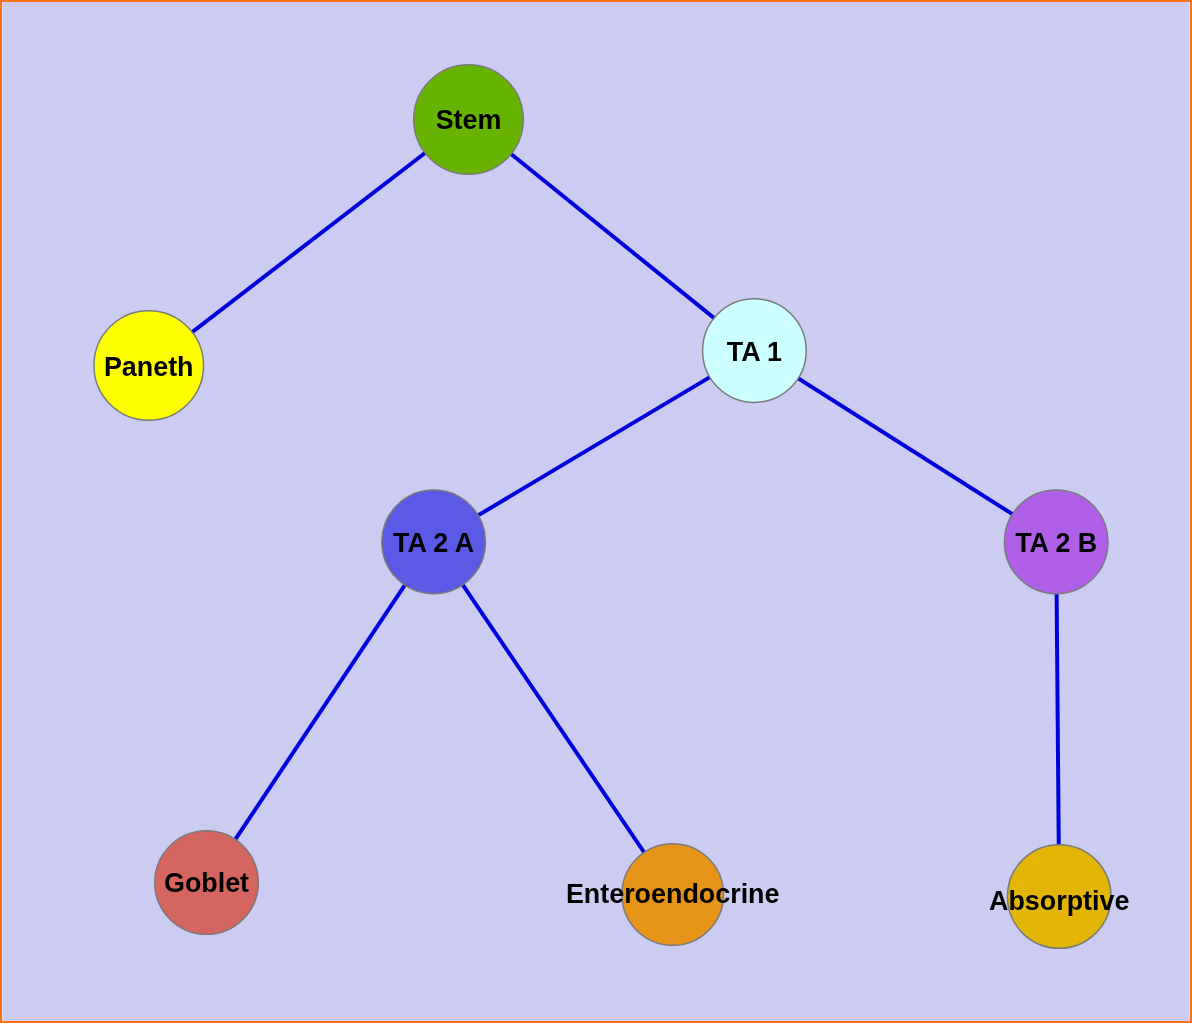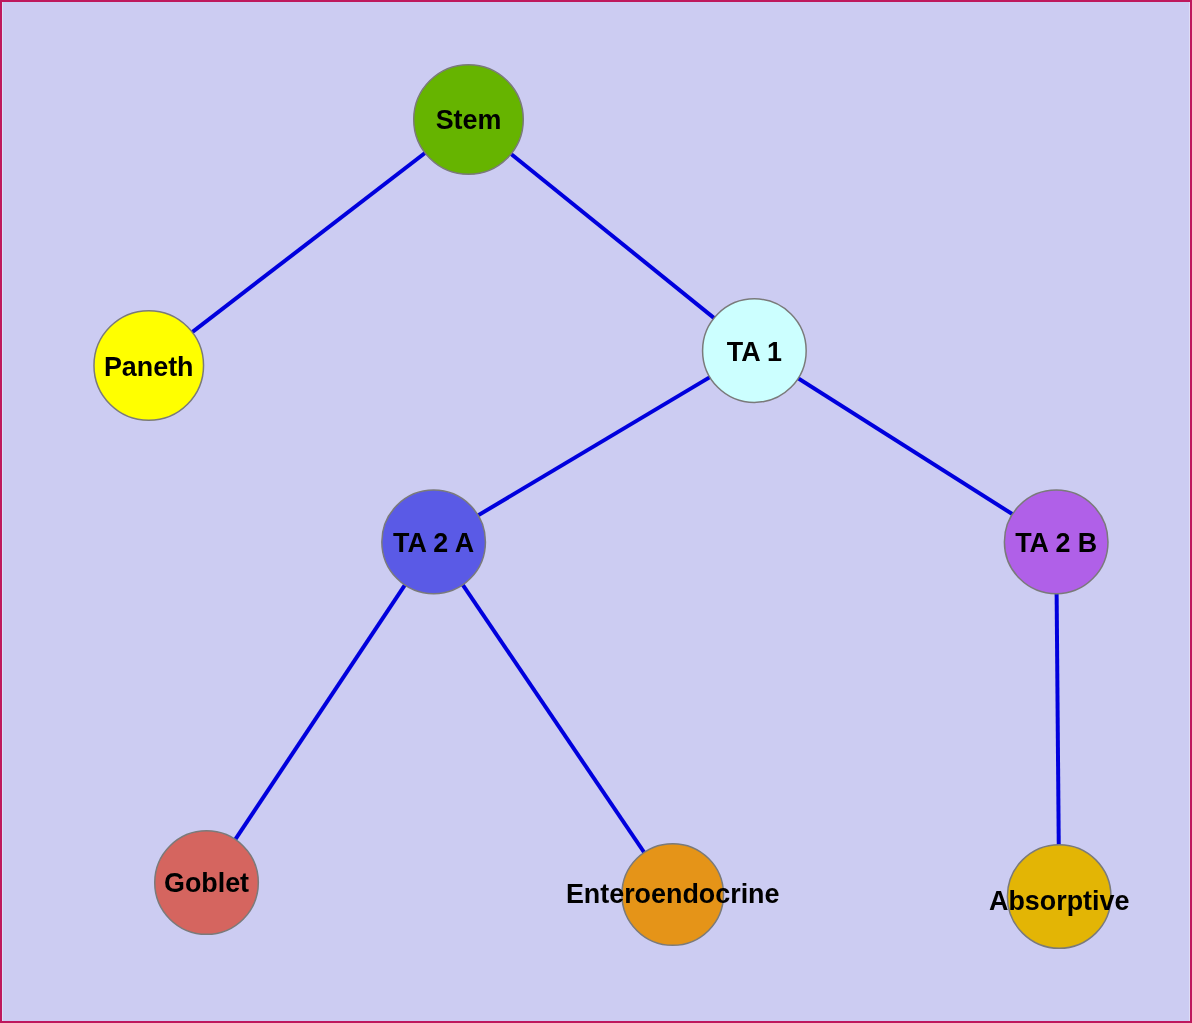--- a/index.html
+++ b/index.html
@@ -4,21 +4,21 @@
 <style>
   html, body {
     margin: 0;
     padding: 0;
     font-family: "Liberation Sans", sans-serif;
   }
   .canvas-wrap {
     position: relative;
     width: 1192px;
     height: 1023px;
-    border: 2px solid #be185d;
+    border: 2px solid #f97316;
     box-sizing: border-box;
     overflow: hidden;
   }
   svg {
     display: block;
   }
   .edge {
     stroke-width: 4px;
     fill: none;
   }

